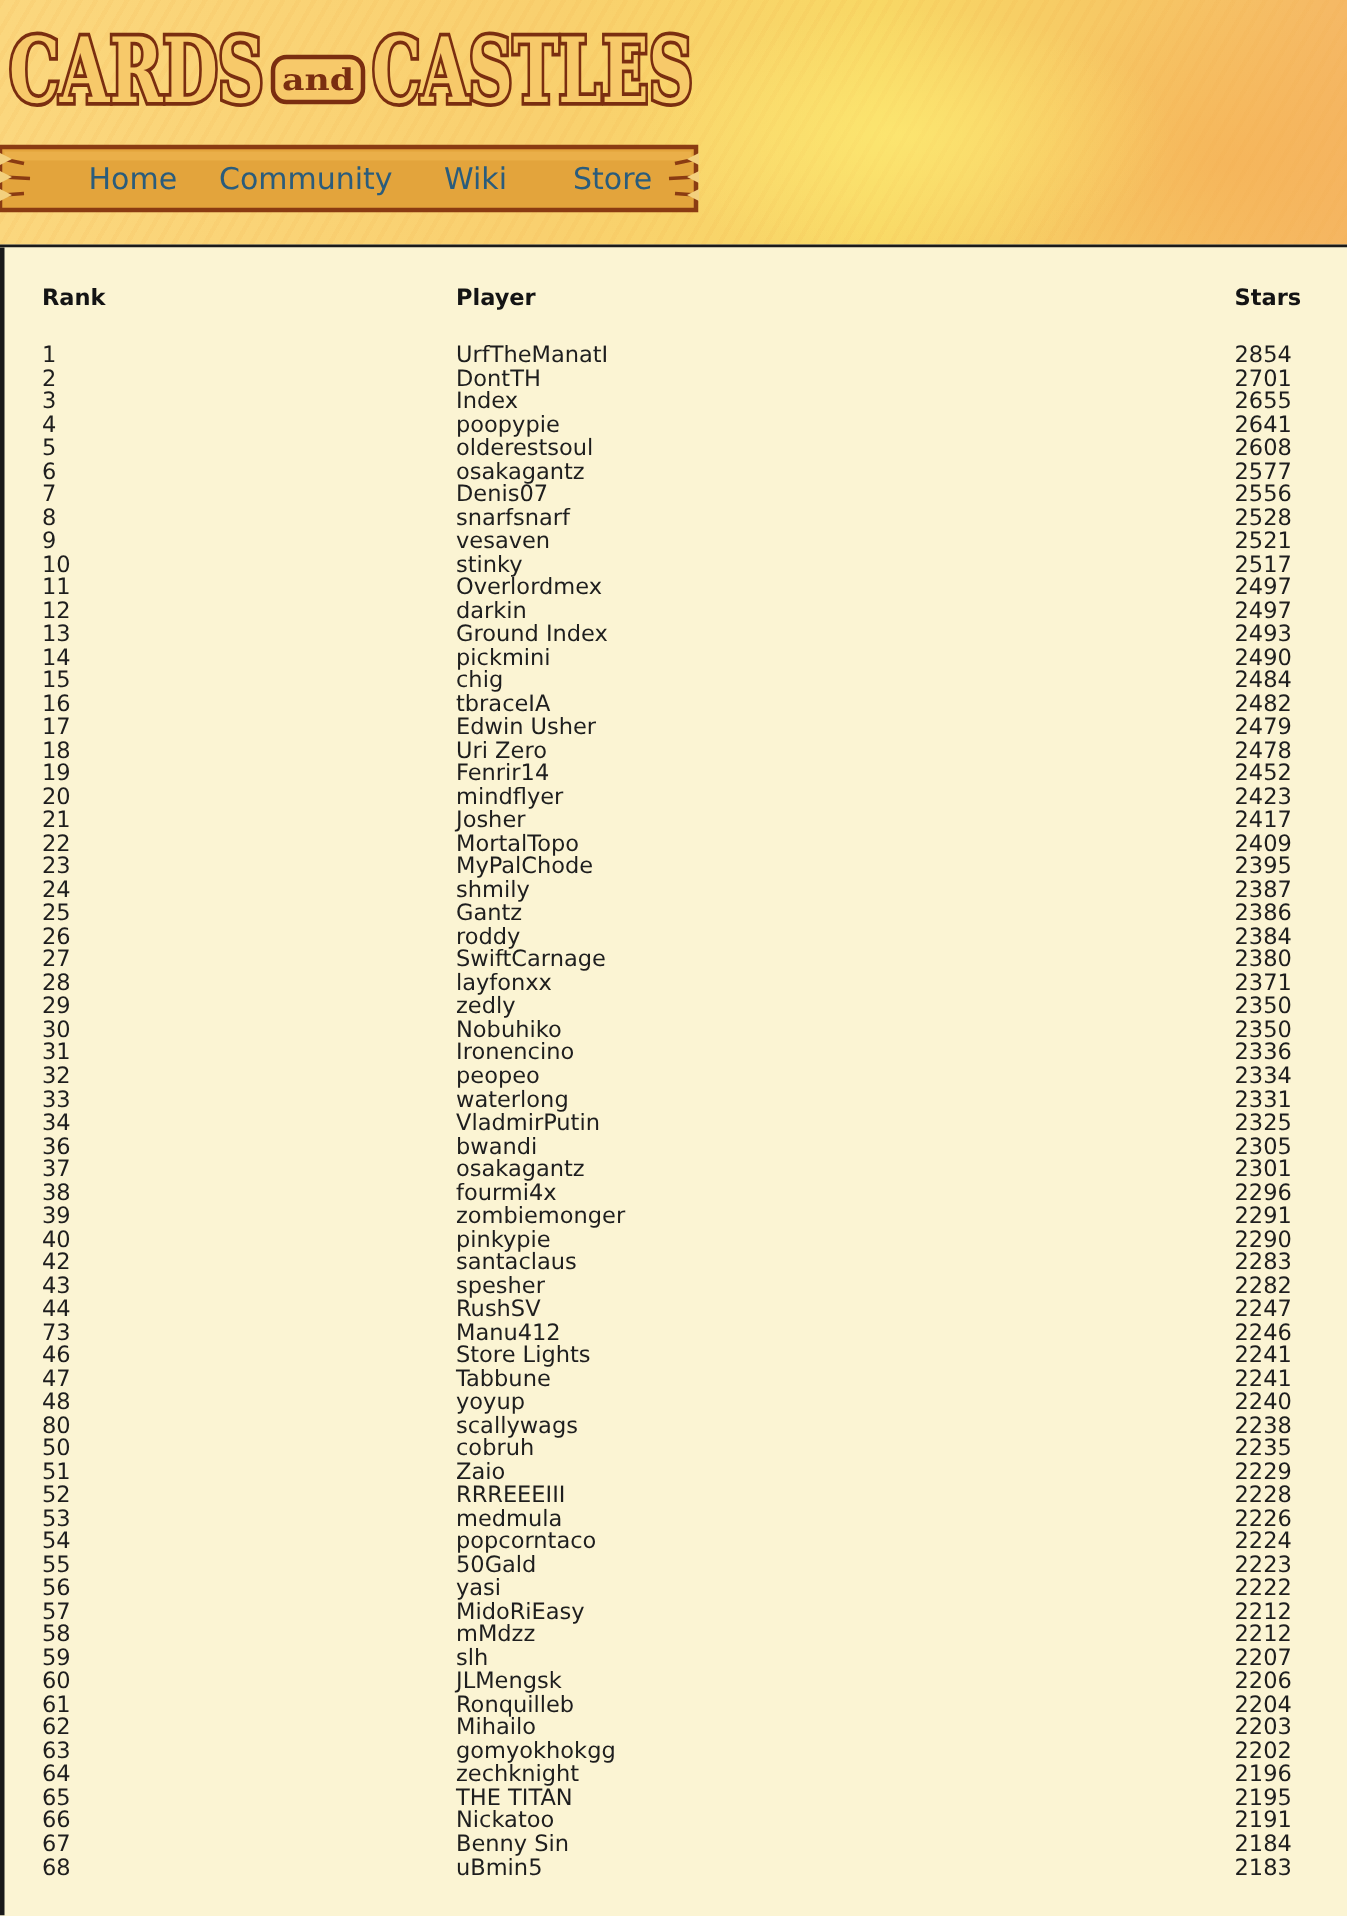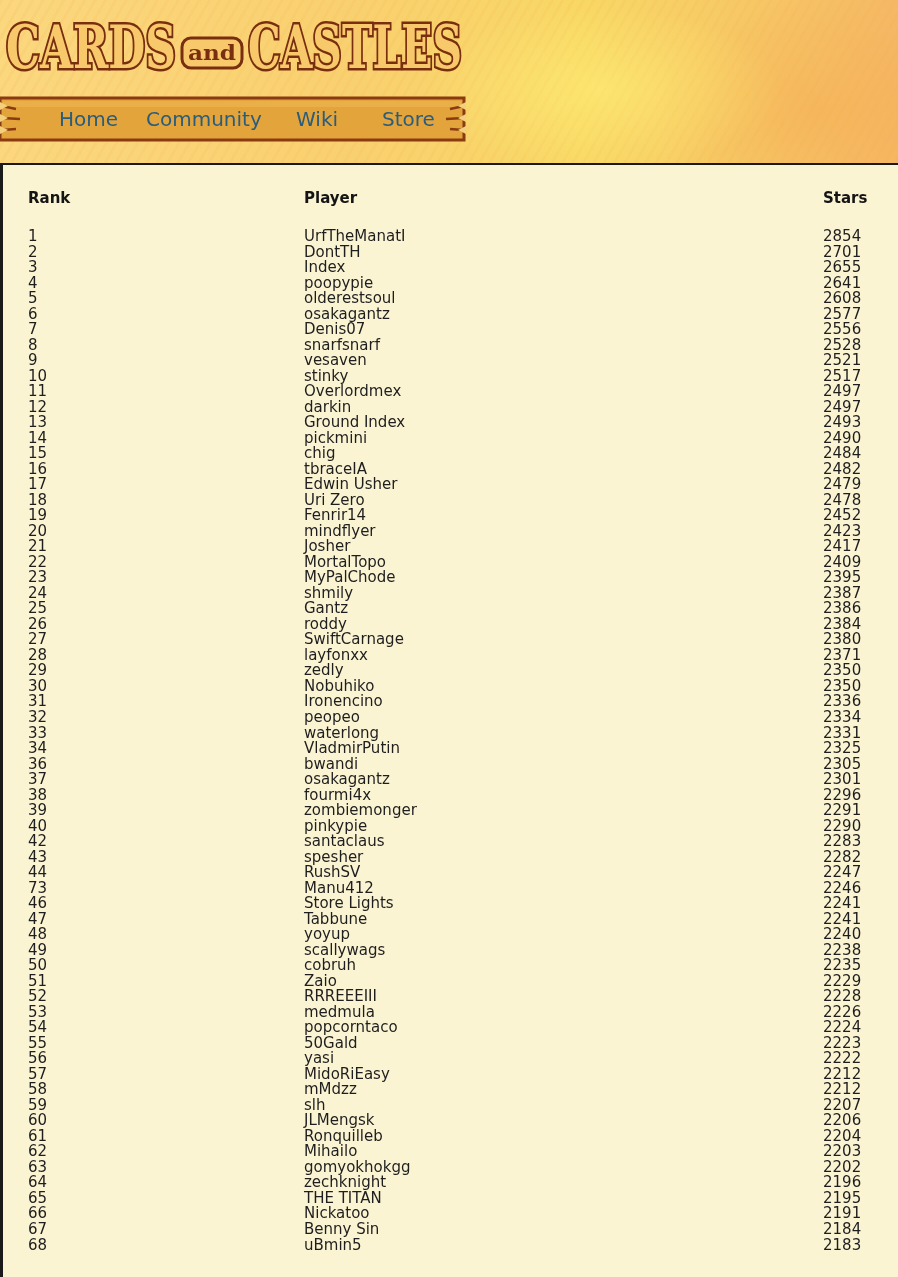--- a/index.html
+++ b/index.html
@@ -363,21 +363,21 @@
         <span class="rank">47</span>
         <span class="player">Tabbune</span>
         <span class="stars">2241</span>
       </div>
       <div class="row">
         <span class="rank">48</span>
         <span class="player">yoyup</span>
         <span class="stars">2240</span>
       </div>
       <div class="row">
-        <span class="rank">49</span>
+        <span class="rank">80</span>
         <span class="player">scallywags</span>
         <span class="stars">2238</span>
       </div>
       <div class="row">
         <span class="rank">50</span>
         <span class="player">cobruh</span>
         <span class="stars">2235</span>
       </div>
       <div class="row">
         <span class="rank">51</span>

